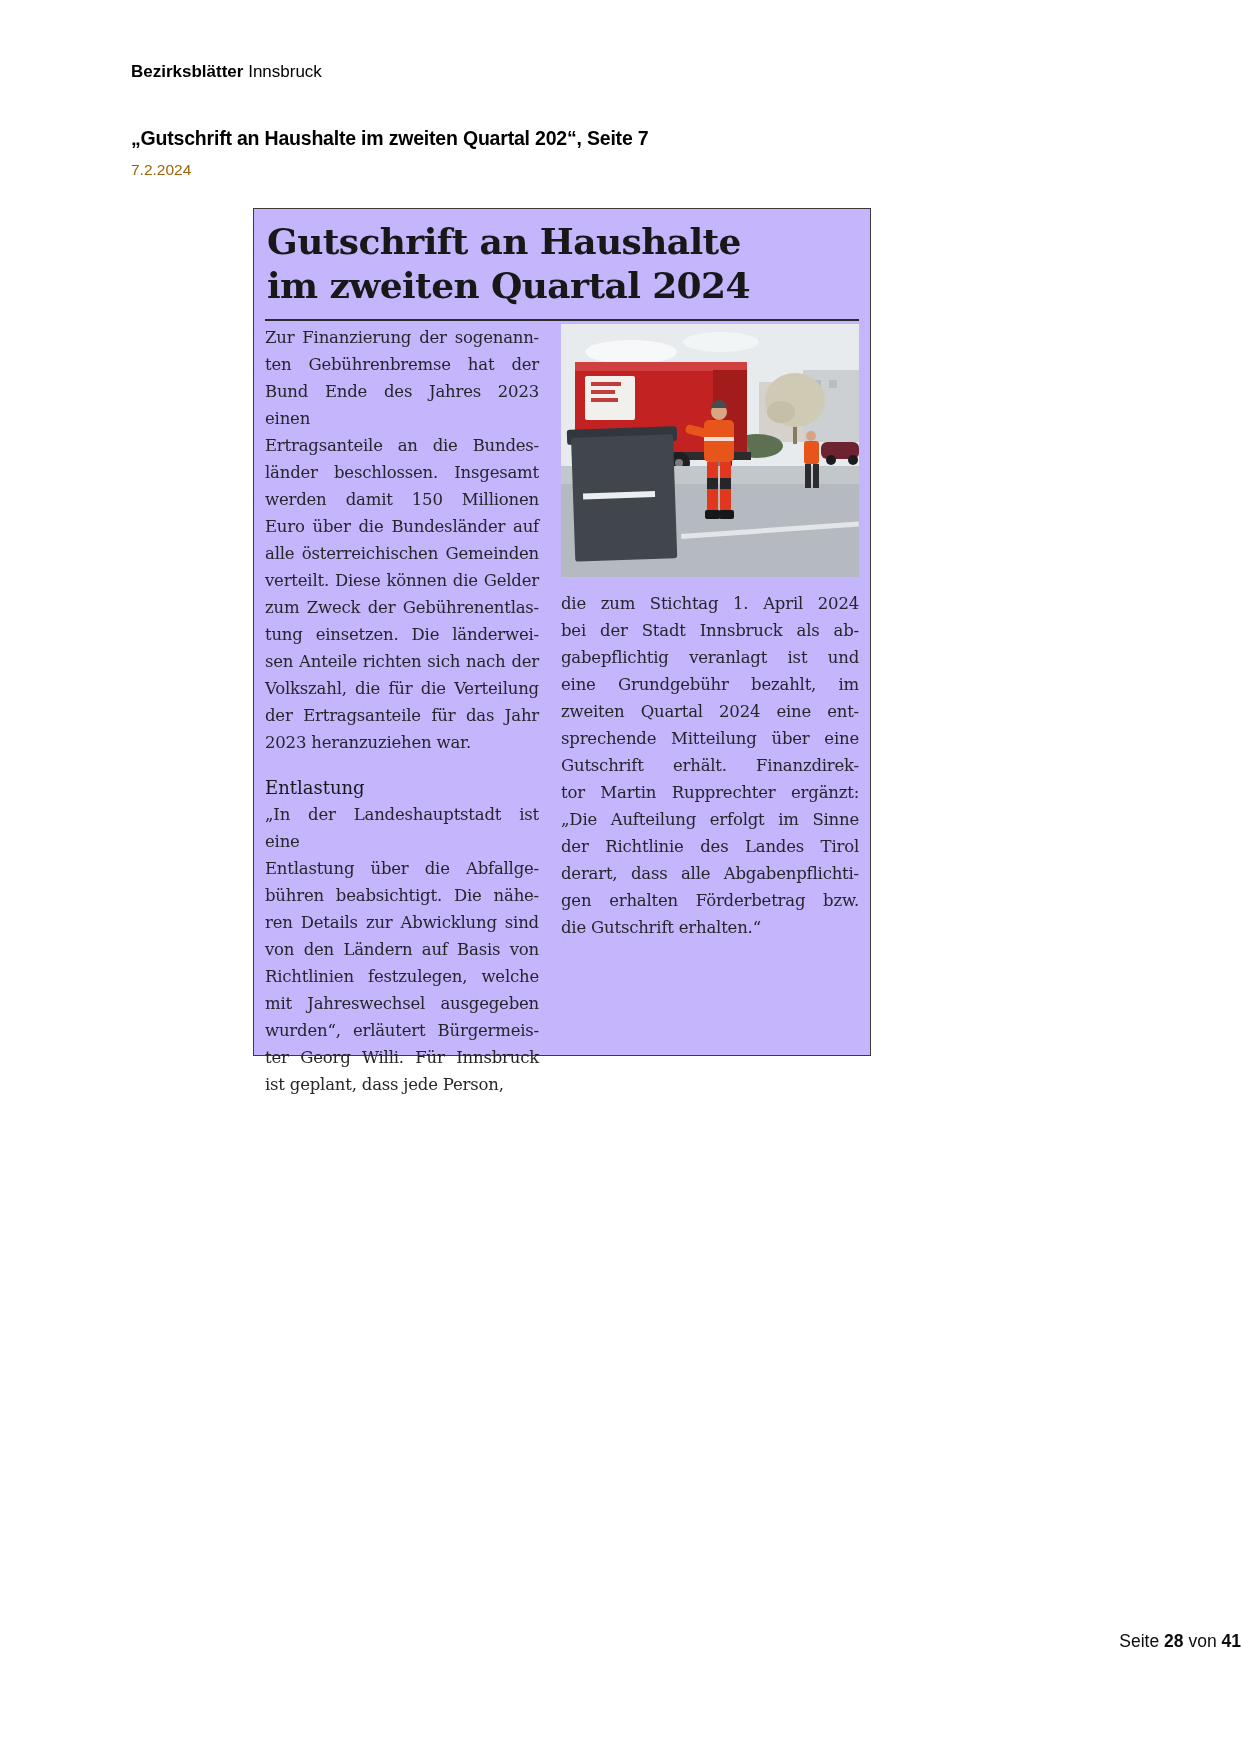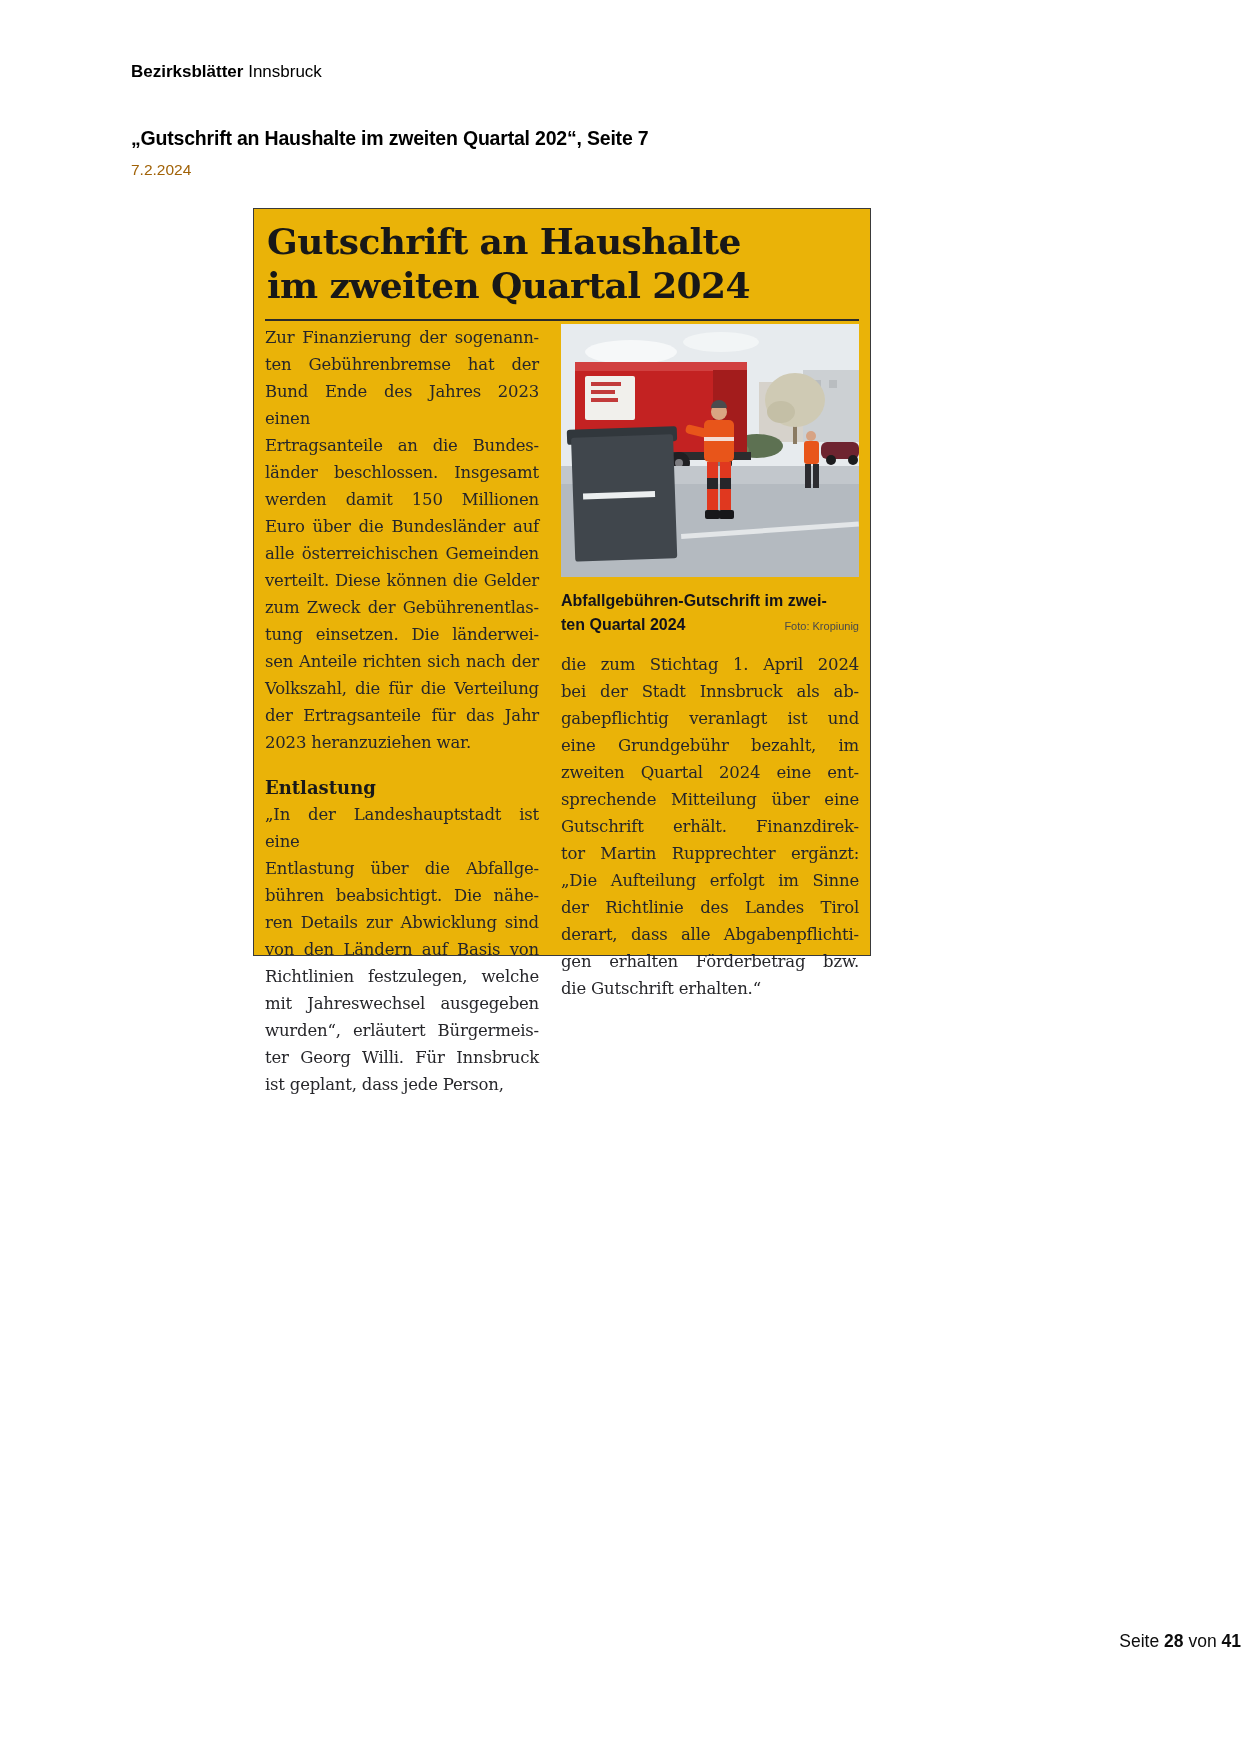--- a/index.html
+++ b/index.html
@@ -8,41 +8,41 @@
     font-family:"Liberation Sans",sans-serif;color:#111;overflow:hidden;
   }
   
   .doc-header{position:absolute;left:131px;top:62px;font-size:17px;color:#000;}
   .doc-header .brand-bold{font-weight:bold;text-align:right;}
   .clip-title{position:absolute;left:131px;top:127px;font-size:19.5px;font-weight:bold;color:#000;letter-spacing:-0.2px;}
   .clip-date{position:absolute;left:131px;top:161px;font-size:15.5px;color:#a16207;}
 
   
   .article{
-    position:absolute;left:253px;top:208px;width:618px;height:748px;
-    border:1.5px solid #3a3a3a;background:#eab308;box-sizing:border-box;
+    position:absolute;left:253px;top:208px;width:618px;height:848px;
+    border:1.5px solid #3a3a3a;background:#c4b5fd;box-sizing:border-box;
     padding:8px 11px 0 11px;
   }
   .headline{
     font-family:"DejaVu Serif",serif;font-weight:bold;font-size:36px;line-height:44px;
     color:#181818;letter-spacing:-0.6px;margin:0;
     border-bottom:2px solid #2b2b2b;padding:2px 0 12px 2px;
   }
   .article-body{display:flex;gap:22px;margin-top:3px;}
   .col-left{width:274px;flex:0 0 274px;}
   .col-right{flex:1;min-width:0;}
 
   .para{margin:0 0 0 0;}
   .tline{
     font-family:"DejaVu Serif",serif;font-size:16.5px;line-height:27px;color:#26262a;
     text-align:justify;text-align-last:justify;letter-spacing:-0.2px;white-space:normal;
   }
   .tline.last{text-align-last:left;}
   .subhead{
-    font-family:"DejaVu Serif",serif;font-weight:bold;font-size:18px;line-height:27px;
+    font-family:"DejaVu Serif",serif;font-weight:normal;font-size:18px;line-height:27px;
     color:#191919;margin-top:18px;
   }
 
   
   .photo{width:298px;height:253px;overflow:hidden;background:#e7ebed;}
   .photo svg{display:block;}
   .caption{margin-top:12px;font-weight:bold;font-size:16px;line-height:24px;color:#12121c;}
   .caption-row2{display:flex;justify-content:space-between;align-items:baseline;}
   .credit{font-size:11px;font-weight:normal;color:#4a4a4a;white-space:nowrap;margin-left:8px;}
   .col-right-text{margin-top:13px;}
@@ -179,27 +179,20 @@
               <rect x="146" y="138" width="11" height="48" fill="#e0381f"></rect>
               <rect x="159" y="138" width="11" height="48" fill="#e0381f"></rect>
               <rect x="146" y="154" width="11" height="11" fill="#26262a"></rect>
               <rect x="159" y="154" width="11" height="11" fill="#26262a"></rect>
               <rect x="144" y="186" width="15" height="9" rx="2" fill="#17171a"></rect>
               <rect x="158" y="186" width="15" height="9" rx="2" fill="#17171a"></rect>
             </g>
           </svg>
         </div>
 
-        <div class="caption">
-          <div>Abfallgebühren-Gutschrift im zwei-</div>
-          <div class="caption-row2">
-            <span>ten Quartal 2024</span>
-            <span class="credit">Foto: Kropiunig</span>
-          </div>
-        </div>
 
         <div class="col-right-text" id="col-right-text">
             <div class="para">
               <div class="tline">die zum Stichtag 1. April 2024</div>
               <div class="tline">bei der Stadt Innsbruck als ab-</div>
               <div class="tline">gabepflichtig veranlagt ist und</div>
               <div class="tline">eine Grundgebühr bezahlt, im</div>
               <div class="tline">zweiten Quartal 2024 eine ent-</div>
               <div class="tline">sprechende Mitteilung über eine</div>
               <div class="tline">Gutschrift erhält. Finanzdirek-</div>

